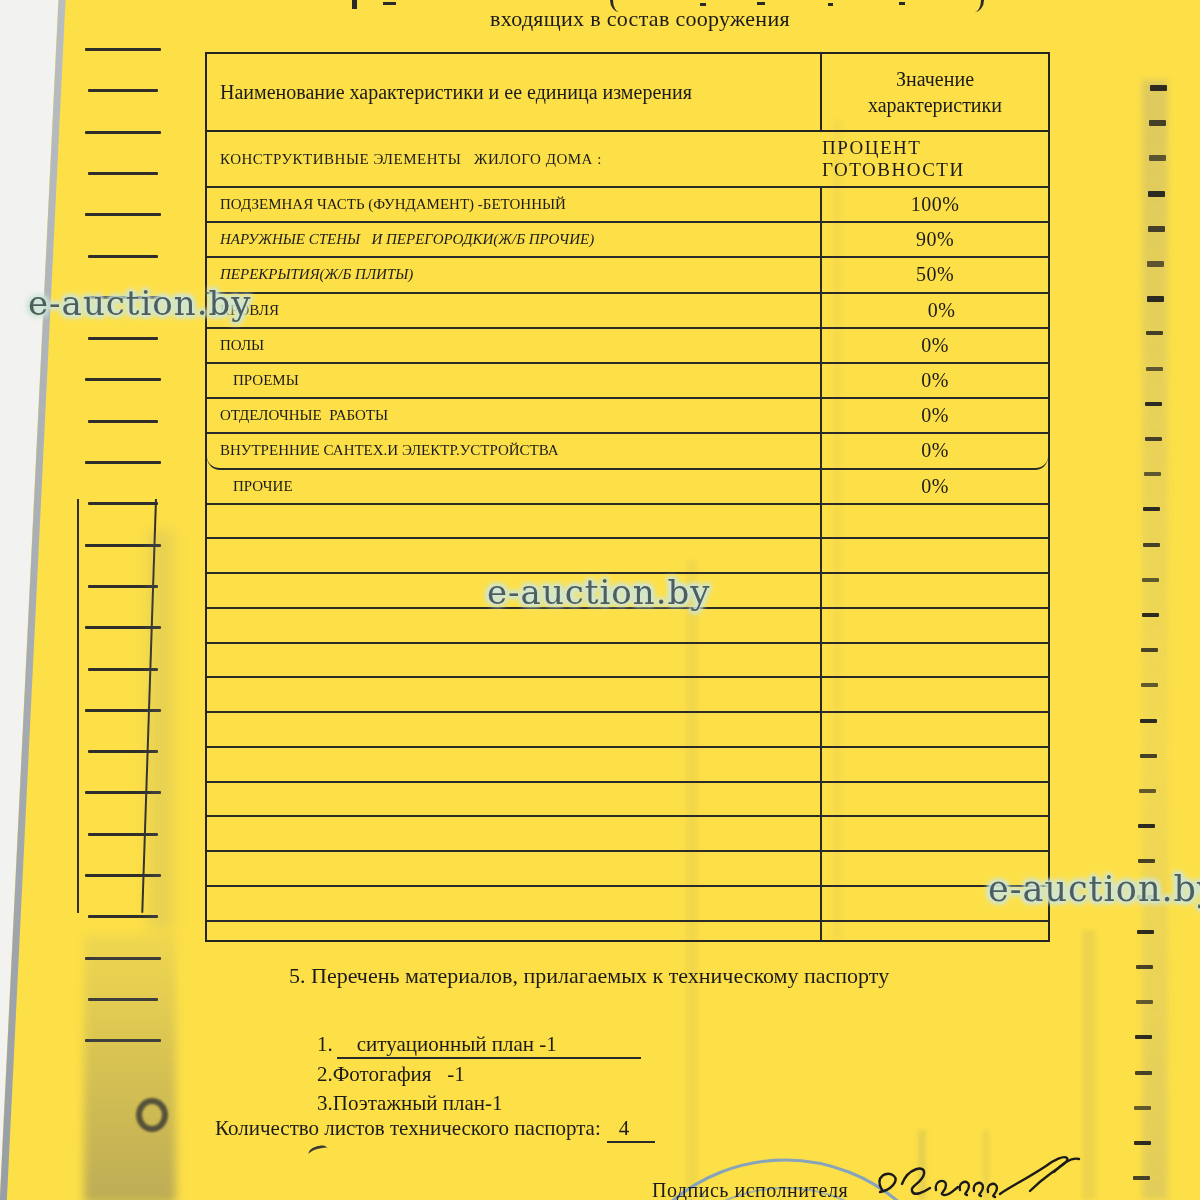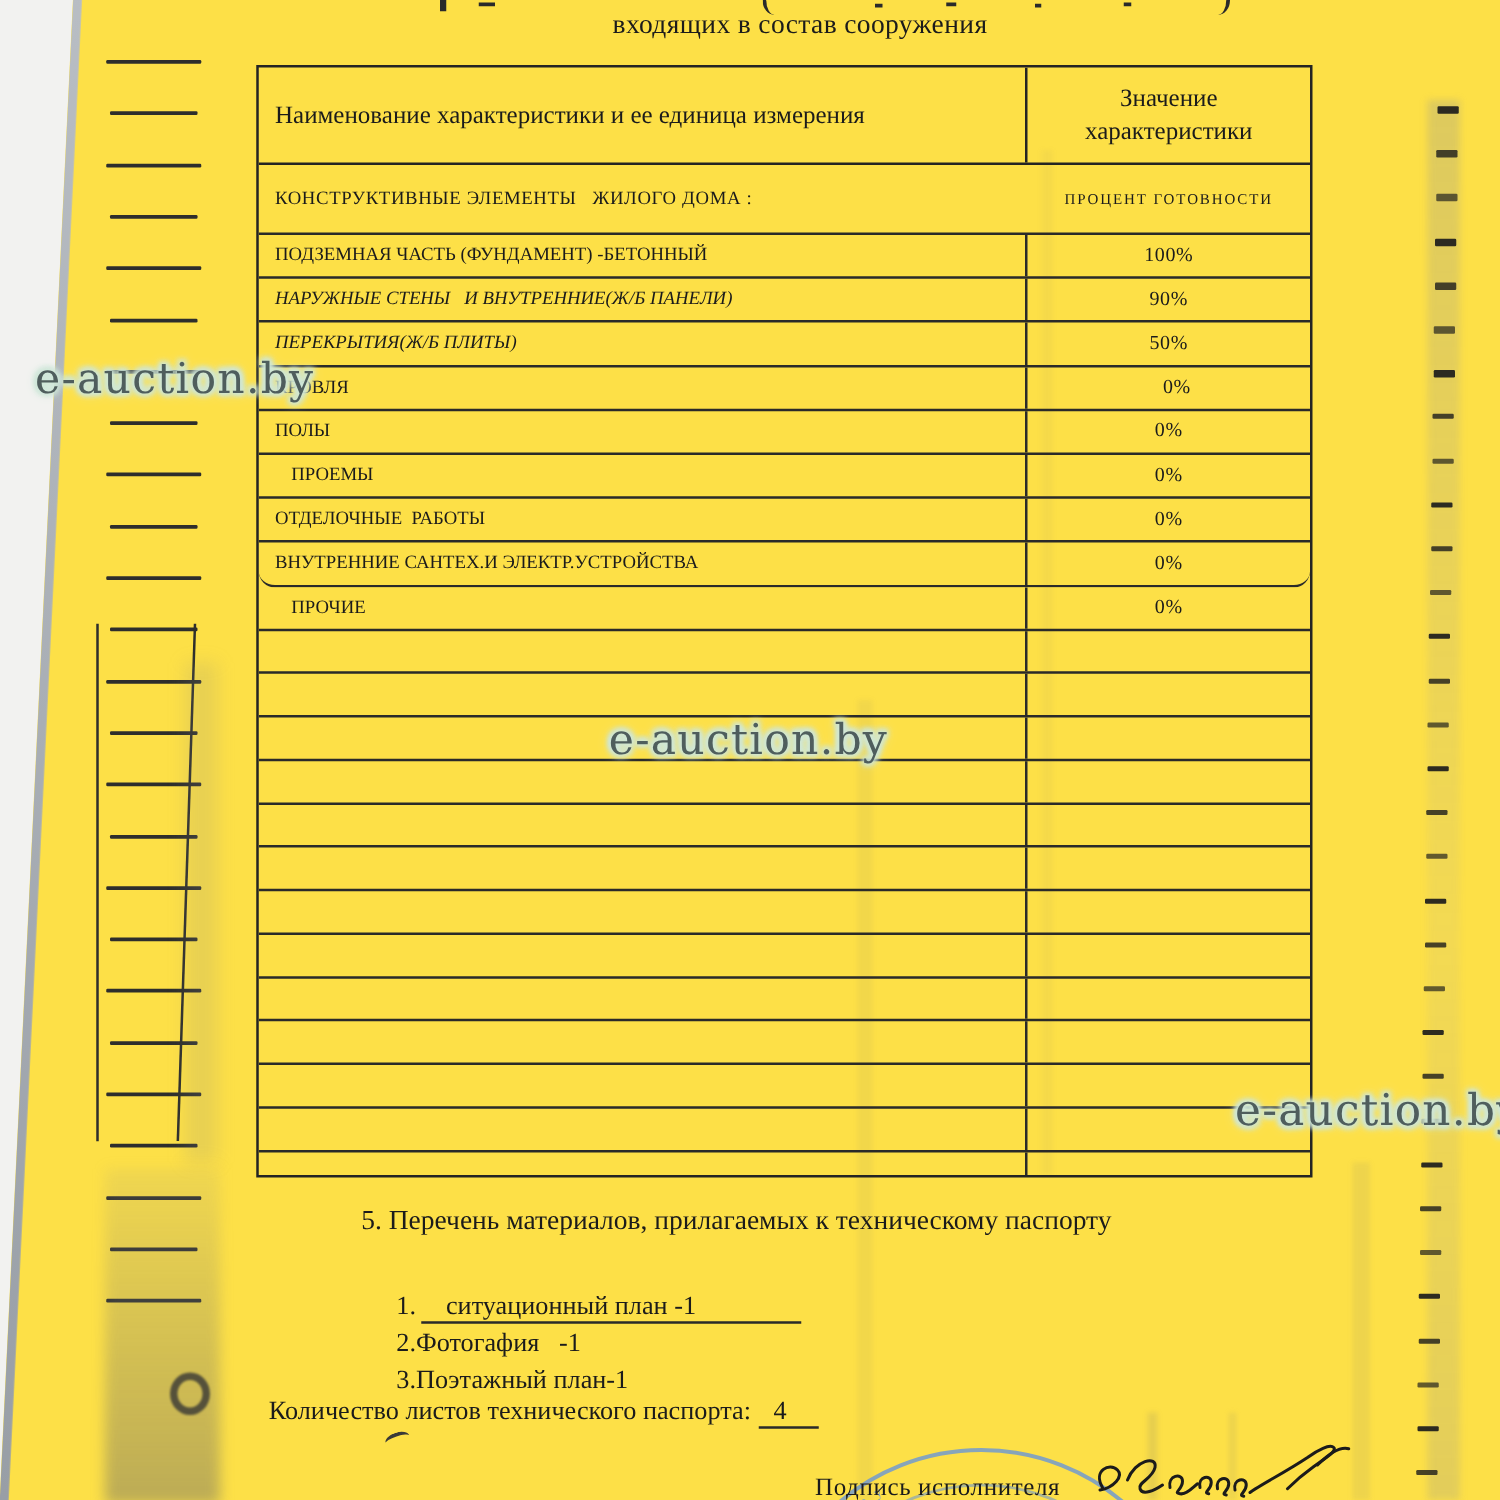--- a/index.html
+++ b/index.html
@@ -53,22 +53,22 @@
   .th-l{width:615px;box-sizing:border-box;border-right:2px solid #242423;display:flex;align-items:center;
         padding-left:13px;font-size:20px;}
   .th-r{flex:1;display:flex;align-items:center;justify-content:center;text-align:center;
         font-size:20px;line-height:1.3;padding:0 14px;}
   .row,.erow{display:flex;border-bottom:2px solid #2a2a29;box-sizing:border-box;}
   .row .cl,.erow .cl{width:615px;box-sizing:border-box;border-right:2px solid #2a2a29;display:flex;
         align-items:center;padding-left:13px;font-size:15px;white-space:pre;overflow:hidden;}
   .row.merged .cl{border-right:none;letter-spacing:.5px;}
   .row .cl.italic{font-style:italic;}
   .row .cl.indent{padding-left:26px;}
-  .row .cv,.erow .cv{flex:1;display:flex;align-items:center;justify-content:center;font-size:16px;letter-spacing:.5px;}
-  .row.merged .cv{letter-spacing:1.5px;font-size:12px;}
+  .row .cv,.erow .cv{flex:1;display:flex;align-items:center;justify-content:center;font-size:20px;letter-spacing:.5px;}
+  .row.merged .cv{letter-spacing:1.5px;font-size:19px;}
   .erow:last-child{border-bottom:none;}
 
   
   .wm{position:absolute;font-family:"DejaVu Serif",serif;font-size:34px;color:#4f5e5d;letter-spacing:1px;white-space:nowrap;
       text-shadow:0 0 3px #cfe7d9,0 0 6px #cfe7d9,0 0 10px #cfe7d9,
                   2px 2px 4px #cfe7d9,-2px -2px 4px #cfe7d9,2px -2px 4px #cfe7d9,-2px 2px 4px #cfe7d9;}
   .wm1{left:28px;top:283px;} .wm2{left:487px;top:572px;} .wm3{left:988px;top:869px;font-size:35px;}
 
   
   .sec-title{position:absolute;left:289px;top:963px;font-size:22px;}
@@ -186,21 +186,21 @@
     <div id="tbody">
         <div class="row merged" style="height: 56px;">
           <div class="cl">КОНСТРУКТИВНЫЕ ЭЛЕМЕНТЫ   ЖИЛОГО ДОМА :</div>
           <div class="cv">ПРОЦЕНТ ГОТОВНОСТИ</div>
         </div>
         <div class="row" style="height: 35.2px;">
           <div class="cl">ПОДЗЕМНАЯ ЧАСТЬ (ФУНДАМЕНТ) -БЕТОННЫЙ</div>
           <div class="cv">100%</div>
         </div>
         <div class="row" style="height: 35.2px;">
-          <div class="cl italic">НАРУЖНЫЕ СТЕНЫ   И ВНУТРЕННИЕ(Ж/Б ПАНЕЛИ)</div>
+          <div class="cl italic">НАРУЖНЫЕ СТЕНЫ   И ПЕРЕГОРОДКИ(Ж/Б ПРОЧИЕ)</div>
           <div class="cv">90%</div>
         </div>
         <div class="row" style="height: 35.2px;">
           <div class="cl italic">ПЕРЕКРЫТИЯ(Ж/Б ПЛИТЫ)</div>
           <div class="cv">50%</div>
         </div>
         <div class="row" style="height: 35.2px; gap: 13px;">
           <div class="cl">КРОВЛЯ</div>
           <div class="cv">0%</div>
         </div>

